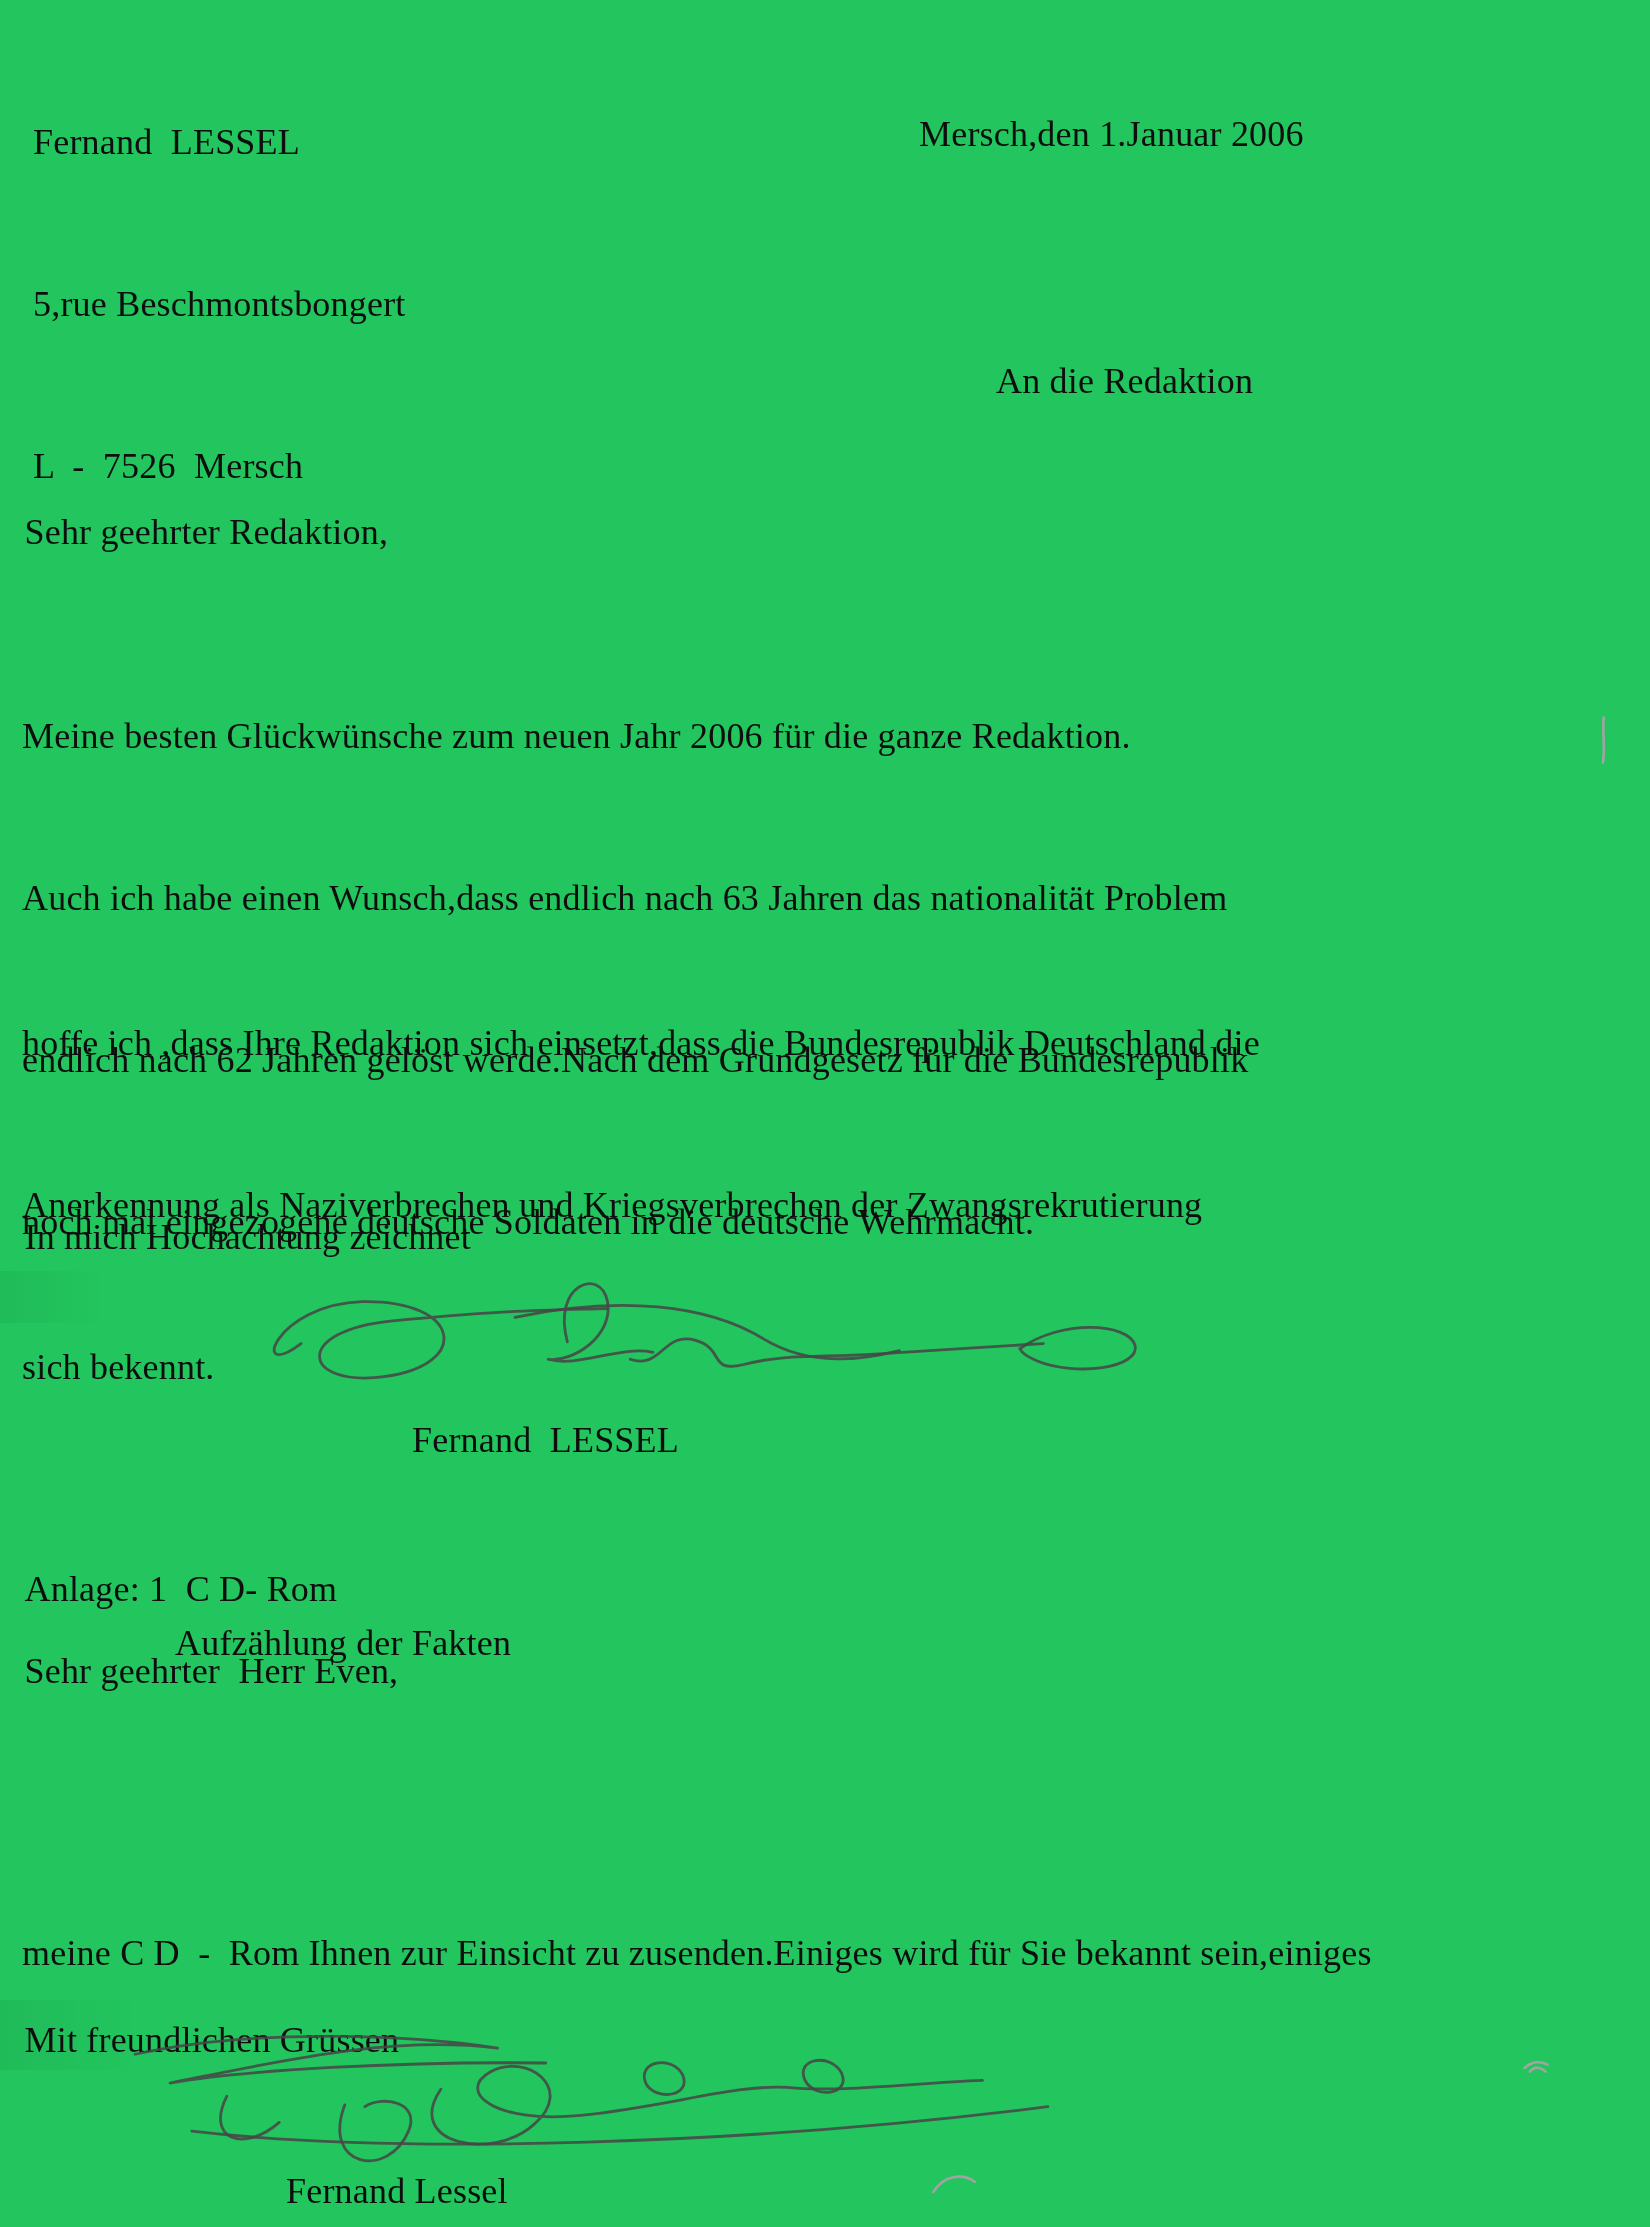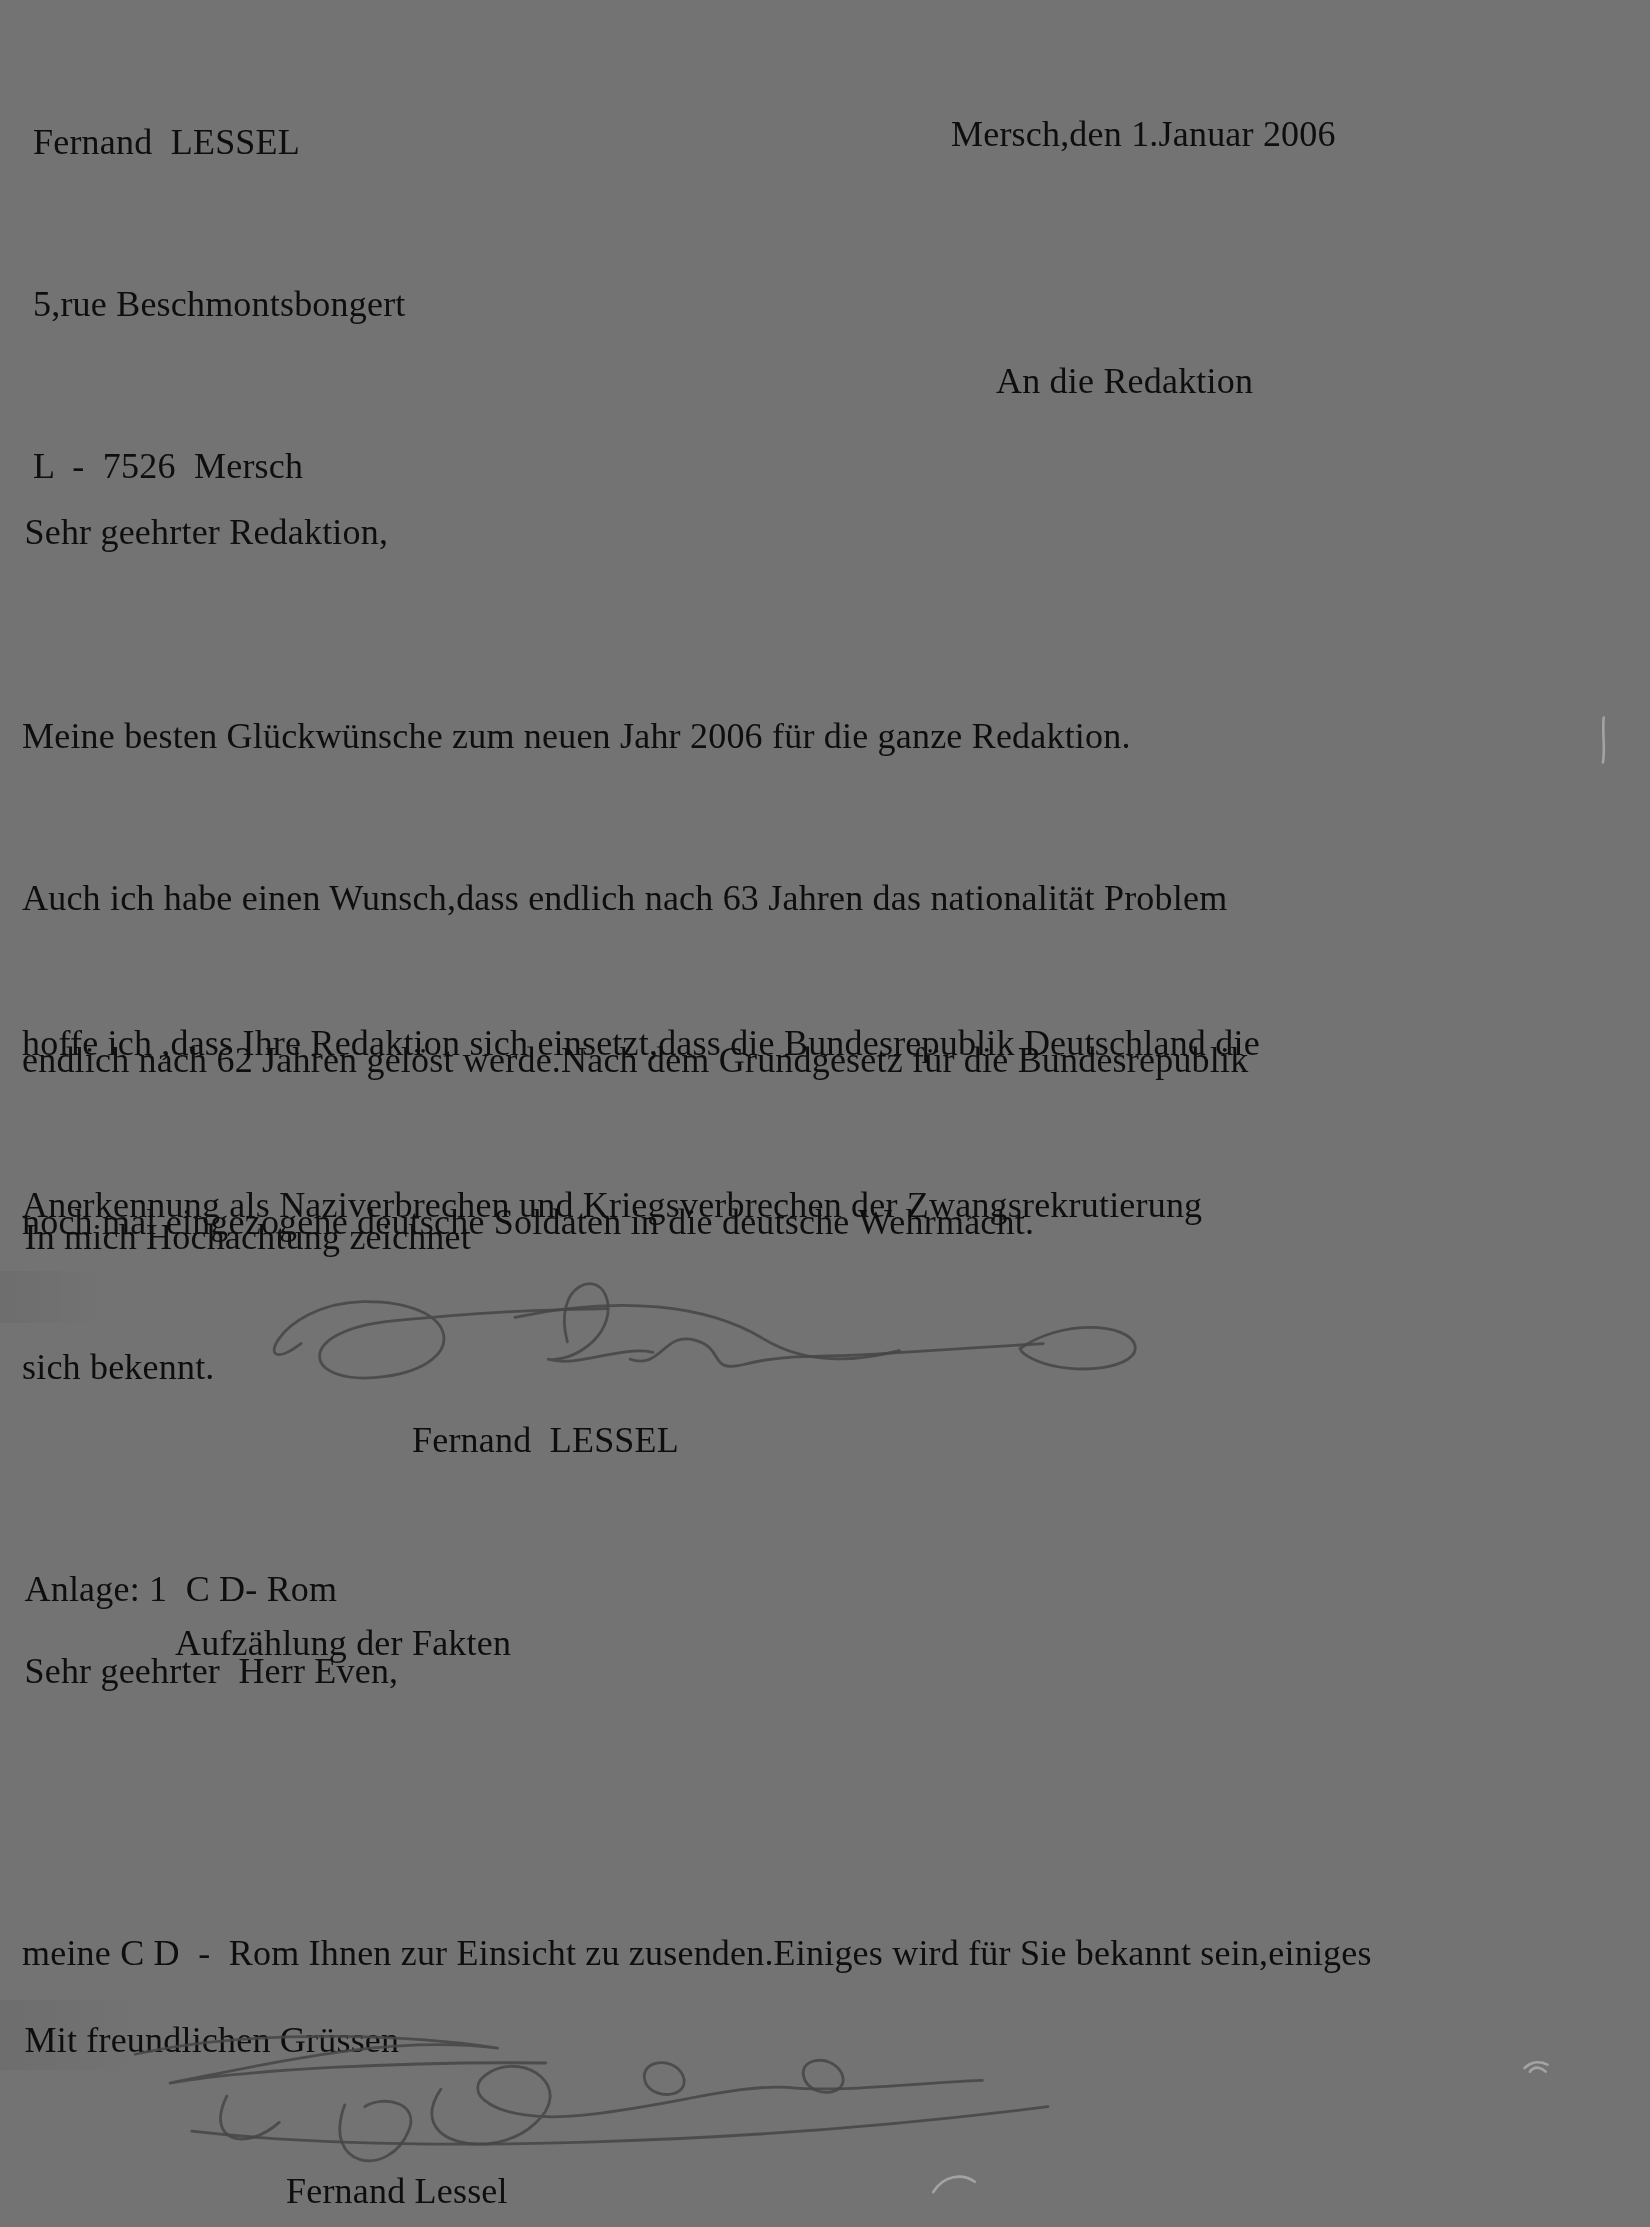--- a/index.html
+++ b/index.html
@@ -5,21 +5,21 @@
   html,body { margin:0; padding:0; }
   body {
     background:#e9e9e9;
     font-family:"Liberation Serif", serif;
   }
   .page {
     position:relative;
     width:1651px;
     height:2227px;
     margin:0 auto;
-    background:#737373;
+    background:#22c55e;
     color:#0e0e0e;
     overflow:hidden;
   }
   .txt {
     position:absolute;
     font-size:36px;
     line-height:54px;
     white-space:pre;
     letter-spacing:0.2px;
   }
@@ -49,21 +49,21 @@
 <body>
 
 <div class="page">
 
   <div class="txt block" style="left:33px; top:7px;">
     <div class="line">Fernand  LESSEL</div>
     <div class="line">5,rue Beschmontsbongert</div>
     <div class="line">L  -  7526  Mersch</div>
   </div>
 
-  <div class="txt" style="left:919px; top:107px;margin-left:32px;">Mersch,den 1.Januar 2006</div>
+  <div class="txt" style="left:919px; top:107px;">Mersch,den 1.Januar 2006</div>
 
   <div class="txt" style="left:996px; top:354px;">An die Redaktion</div>
 
   <div class="txt" style="left:24.5px; top:505px;">Sehr geehrter Redaktion,</div>
 
   <div class="txt block" style="left:22px; top:601px;">
     <div class="line">Meine besten Glückwünsche zum neuen Jahr 2006 für die ganze Redaktion.</div>
     <div class="line">Auch ich habe einen Wunsch,dass endlich nach 63 Jahren das nationalität Problem</div>
     <div class="line">endlich nach 62 Jahren gelöst werde.Nach dem Grundgesetz für die Bundesrepublik</div>
     <div class="line">noch mal eingezogene deutsche Soldaten in die deutsche Wehrmacht.</div>

